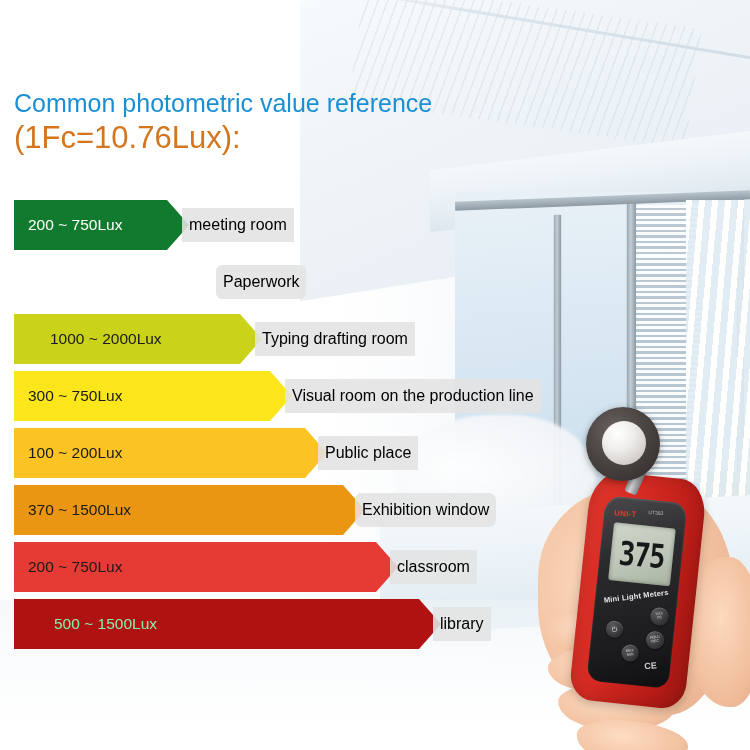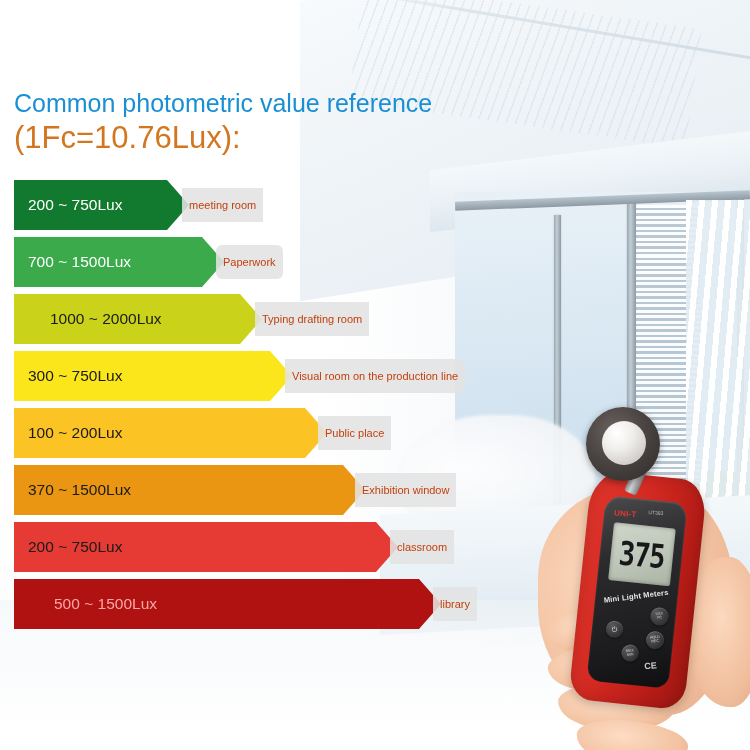--- a/index.html
+++ b/index.html
@@ -202,38 +202,38 @@
   
   .title-block { position: absolute; left: 14px; top: 88px; width: 680px; }
   .title-line1 {
     font-size: 25px; color: #1a8fd4; line-height: 1.22; white-space: nowrap;
   }
   .title-line2 {
     font-size: 31px; color: #d4761e; line-height: 1.22; white-space: nowrap;
   }
 
   
-  .rows { position: absolute; left: 0; top: 180px; width: 598px; }
+  .rows { position: absolute; left: 0; top: 200px; width: 598px; }
   .row { position: relative; height: 57px; }
   .arrow {
     position: absolute; left: 14px; top: 0; height: 50px;
     display: flex; align-items: center;
     color: #ffffff;
     font-size: 15.5px;
     padding-left: 14px;
     clip-path: polygon(0 0, calc(100% - 22px) 0, 100% 50%, calc(100% - 22px) 100%, 0 100%);
   }
   .arrow.dark-text { color: #1a1a1a; }
   .label {
     position: absolute; top: 8px; height: 34px;
     display: flex; align-items: center;
     padding: 0 7px;
     background: rgba(226,226,226,.88);
-    color: #c2410c;
-    font-size: 11px;
+    color: #000000;
+    font-size: 16px;
     white-space: nowrap;
   }
 </style>
 </head>
 <body>
 
 <div id="stage">
 
   <div class="bg-photo">
     <div class="ceiling"></div>
@@ -257,45 +257,44 @@
     <div class="title-line1">Common photometric value reference</div>
     <div class="title-line2">(1Fc=10.76Lux):</div>
   </div>
 
   <div class="rows" id="rows">
       <div class="row">
         <div class="arrow" style="width: 175px; background: rgb(18, 122, 46); color: rgb(255, 255, 255);">200 ~ 750Lux</div>
         <div class="label" style="left: 182px;">meeting room</div>
       </div>
       <div class="row">
-        <div class="arrow" style="width: 210px; background: rgb(58, 170, 74); color: rgb(255, 255, 255);">700 ~ 1500Lux</div>
         <div class="label" style="left: 216px; border-radius: 6px;">Paperwork</div>
       </div>
       <div class="row">
         <div class="arrow dark-text" style="width: 248px; background: rgb(202, 211, 26); color: rgb(26, 26, 26); padding-left: 36px;">1000 ~ 2000Lux</div>
         <div class="label" style="left: 255px;">Typing drafting room</div>
       </div>
       <div class="row">
         <div class="arrow dark-text" style="width: 278px; background: rgb(250, 230, 26); color: rgb(26, 26, 26);">300 ~ 750Lux</div>
         <div class="label" style="left: 285px;">Visual room on the production line</div>
       </div>
       <div class="row">
         <div class="arrow dark-text" style="width: 313px; background: rgb(251, 195, 35); color: rgb(26, 26, 26);">100 ~ 200Lux</div>
         <div class="label" style="left: 318px;">Public place</div>
       </div>
       <div class="row">
         <div class="arrow dark-text" style="width: 351px; background: rgb(235, 150, 18); color: rgb(26, 26, 26);">370 ~ 1500Lux</div>
-        <div class="label" style="left: 355px;">Exhibition window</div>
+        <div class="label" style="left: 355px; border-radius: 7px;">Exhibition window</div>
       </div>
       <div class="row">
         <div class="arrow dark-text" style="width: 384px; background: rgb(230, 59, 53); color: rgb(26, 26, 26);">200 ~ 750Lux</div>
         <div class="label" style="left: 390px;">classroom</div>
       </div>
       <div class="row">
-        <div class="arrow" style="width: 427px; background: rgb(176, 18, 18); color: #fca5a5; padding-left: 40px;">500 ~ 1500Lux</div>
+        <div class="arrow" style="width: 427px; background: rgb(176, 18, 18); color: #86efac; padding-left: 40px;">500 ~ 1500Lux</div>
         <div class="label" style="left: 433px;">library</div>
       </div>
     </div>
 
   <div class="device-wrap">
     <div class="hand">
       <div class="thumb-web"></div>
       <div class="finger f1"></div>
       <div class="finger f2"></div>
       <div class="finger f3"></div>

